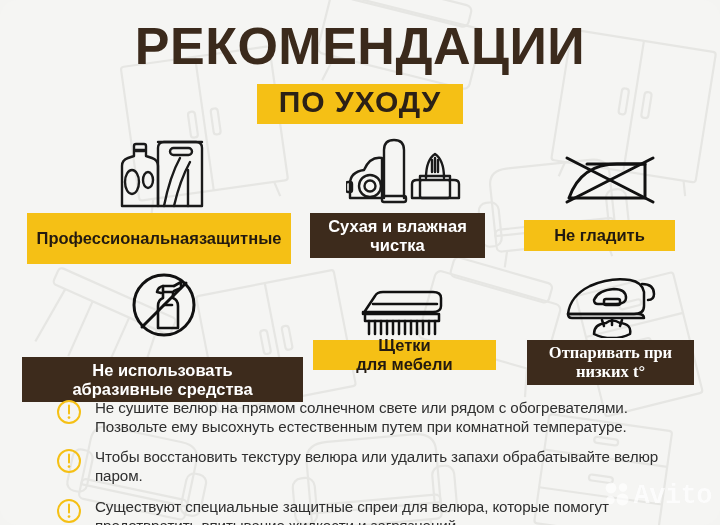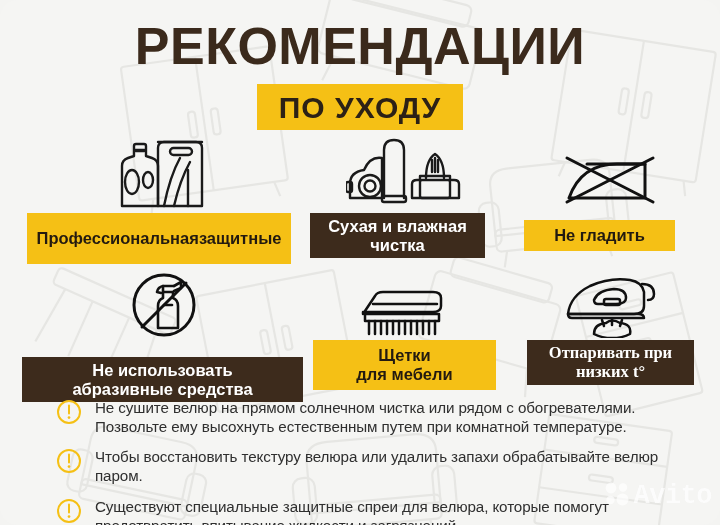--- a/index.html
+++ b/index.html
@@ -44,21 +44,21 @@
     text-align: center;
     z-index: 3;
   }
   .subtitle {
     display: inline-block;
     background: #f5c015;
     color: #2c2116;
     font-size: 30px;
     font-weight: bold;
     letter-spacing: 1px;
-    padding: 8px 22px 6px 22px;
+    padding: 2px 22px 6px 22px;
     line-height: 1.06;
   }
   .icon-box {
     position: absolute;
     display: flex;
     align-items: flex-end;
     justify-content: center;
     z-index: 3;
   }
   .icon-box svg { display: block; }
@@ -308,21 +308,21 @@
   </div>
 
   <div class="icon-box" style="left:356px; top:282px; width:92px; height:56px;">
     <svg width="86" height="54" viewBox="0 0 86 54" fill="none" stroke="#111111" stroke-width="2.5" stroke-linejoin="round" stroke-linecap="round">
       <path d="M4 30 L16 12 Q18 8 24 8 L74 8 Q82 8 82 14 L82 22 Q82 28 74 28 L4 28 Z"></path>
       <path d="M14 20 L78 20"></path>
       <rect x="6" y="30" width="74" height="7"></rect>
       <path d="M10 37 L10 50 M16 37 L16 50 M22 37 L22 50 M28 37 L28 50 M34 37 L34 50 M40 37 L40 50 M46 37 L46 50 M52 37 L52 50 M58 37 L58 50 M64 37 L64 50 M70 37 L70 50 M76 37 L76 50"></path>
     </svg>
   </div>
-  <div class="label yellow" style="left:313px; top:340px; width:183px; height:50px; flex-direction:column;">
+  <div class="label yellow" style="left:313px; top:340px; width:183px; height:30px; flex-direction:column;">
     <span>Щетки</span>
     <span>для мебели</span>
   </div>
 
   <div class="icon-box" style="left:562px; top:276px; width:100px; height:62px;">
     <svg width="96" height="62" viewBox="0 0 96 62" fill="none" stroke="#111111" stroke-width="2.5" stroke-linejoin="round" stroke-linecap="round">
       <path d="M4 38 Q6 20 26 10 Q46 1 66 4 Q78 6 80 16 L80 30 Q80 38 70 38 Z"></path>
       <path d="M4 38 L74 38 Q80 38 80 42 L8 42 Q4 42 4 38 Z"></path>
       <path d="M30 24 Q34 14 50 13 Q62 13 62 22 Q62 28 52 28 L34 28 Q30 28 30 24 Z"></path>
       <rect x="40" y="23" width="16" height="6" rx="2"></rect>
@@ -340,21 +340,21 @@
   <div class="notes">
 
     <div class="note">
       <span class="note-icon">
         <svg width="26" height="26" viewBox="0 0 26 26" fill="none" stroke="#f5c015" stroke-width="2">
           <circle cx="13" cy="13" r="11"></circle>
           <path d="M13 6.5 L13 14.5" stroke-linecap="round"></path>
           <circle cx="13" cy="18.6" r="1.35" fill="#f5c015" stroke="none"></circle>
         </svg>
       </span>
-      <span class="note-text">Не сушите велюр на прямом солнечном чистка или рядом с обогревателями. Позвольте ему высохнуть естественным путем при комнатной температуре.</span>
+      <span class="note-text">Не сушите велюр на прямом солнечном свете или рядом с обогревателями. Позвольте ему высохнуть естественным путем при комнатной температуре.</span>
     </div>
 
     <div class="note">
       <span class="note-icon">
         <svg width="26" height="26" viewBox="0 0 26 26" fill="none" stroke="#f5c015" stroke-width="2">
           <circle cx="13" cy="13" r="11"></circle>
           <path d="M13 6.5 L13 14.5" stroke-linecap="round"></path>
           <circle cx="13" cy="18.6" r="1.35" fill="#f5c015" stroke="none"></circle>
         </svg>
       </span>

